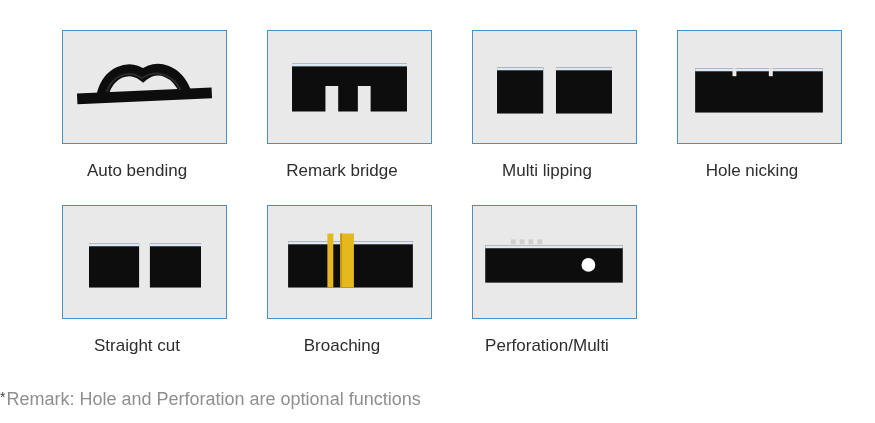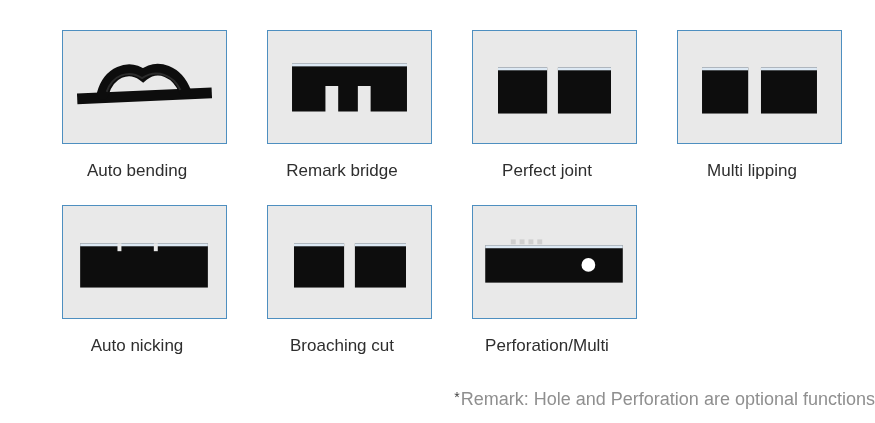--- a/index.html
+++ b/index.html
@@ -3,21 +3,21 @@
 <meta charset="utf-8">
 <style>
   * { margin:0; padding:0; box-sizing:border-box; }
   html,body { width:875px; height:423px; background:#ffffff; font-family:"Liberation Sans", sans-serif; overflow:hidden; }
   .page { width:875px; height:423px; padding-top:30px; }
   .grid { width:780px; margin:0 auto; display:grid; grid-template-columns:repeat(4,165px); column-gap:40px; row-gap:23px; }
   .cell { width:165px;padding-left:14px; }
   .card { width:165px; height:114px; background:#e9e9e9; border:1px solid #4e8fc0; overflow:hidden; }
   .card svg { display:block; width:100%; height:100%; }
   .caption { display:block; text-align:center; margin-top:16px; font-size:17px; line-height:22px; color:#2e2e2e; }
-  .remark { text-align:right; margin-top:30px; font-size:18px; line-height:21px; color:#8f8f8f; }
+  .remark { text-align:left; margin-top:30px; font-size:18px; line-height:21px; color:#8f8f8f; }
   .remark .marker { color:#3f3f3f; font-size:14px; vertical-align:3px; margin-right:1px; }
 </style>
 </head>
 <body>
 
 <div class="page">
 
   <div class="grid">
 
     <figure class="cell">
@@ -34,31 +34,20 @@
     <figure class="cell">
       <div class="card">
         <svg viewBox="0 0 165 114">
           <path d="M24 33 H141 V82 H104 V56 H91 V82 H71 V56 H58 V82 H24 Z" fill="#0d0d0d"></path>
           <rect x="24" y="33" width="117" height="3" fill="#dde9f4"></rect>
         </svg>
       </div>
       <figcaption class="caption">Remark bridge</figcaption>
     </figure>
 
-    <figure class="cell">
-      <div class="card">
-        <svg viewBox="0 0 165 114">
-          <rect x="25" y="37" width="50" height="47" fill="#0d0d0d"></rect>
-          <rect x="86" y="37" width="54" height="47" fill="#0d0d0d"></rect>
-          <rect x="25" y="37" width="50" height="3" fill="#dde9f4"></rect>
-          <rect x="86" y="37" width="54" height="3" fill="#dde9f4"></rect>
-        </svg>
-      </div>
-      <figcaption class="caption">Perfect joint</figcaption>
-    </figure>
 
     <figure class="cell">
       <div class="card">
         <svg viewBox="0 0 165 114">
           <rect x="24" y="37" width="47" height="47" fill="#0d0d0d"></rect>
           <rect x="84" y="37" width="57" height="47" fill="#0d0d0d"></rect>
           <rect x="24" y="37" width="47" height="3" fill="#dde9f4"></rect>
           <rect x="84" y="37" width="57" height="3" fill="#dde9f4"></rect>
         </svg>
       </div>
@@ -67,35 +56,47 @@
 
     <figure class="cell">
       <div class="card">
         <svg viewBox="0 0 165 114">
           <rect x="17" y="38" width="130" height="45" fill="#0d0d0d"></rect>
           <rect x="17" y="38" width="130" height="3" fill="#dde9f4"></rect>
           <rect x="55" y="38" width="4" height="8" fill="#e9e9e9"></rect>
           <rect x="92" y="38" width="4" height="8" fill="#e9e9e9"></rect>
         </svg>
       </div>
-      <figcaption class="caption">Auto nicking</figcaption>
+      <figcaption class="caption">Hole nicking</figcaption>
     </figure>
 
     <figure class="cell">
       <div class="card">
         <svg viewBox="0 0 165 114">
           <rect x="26" y="38" width="51" height="45" fill="#0d0d0d"></rect>
           <rect x="88" y="38" width="52" height="45" fill="#0d0d0d"></rect>
           <rect x="26" y="38" width="51" height="3" fill="#dde9f4"></rect>
           <rect x="88" y="38" width="52" height="3" fill="#dde9f4"></rect>
         </svg>
       </div>
-      <figcaption class="caption">Broaching cut</figcaption>
+      <figcaption class="caption">Straight cut</figcaption>
     </figure>
 
+    <figure class="cell">
+      <div class="card">
+        <svg viewBox="0 0 165 114">
+          <rect x="20" y="36" width="127" height="47" fill="#0d0d0d"></rect>
+          <rect x="20" y="36" width="127" height="3" fill="#dde9f4"></rect>
+          <rect x="60" y="28" width="6" height="55" fill="#e6b81f"></rect>
+          <rect x="73" y="28" width="14" height="55" fill="#e6b81f"></rect>
+          <rect x="73" y="28" width="2" height="55" fill="#c79a10"></rect>
+        </svg>
+      </div>
+      <figcaption class="caption">Broaching</figcaption>
+    </figure>
 
     <figure class="cell">
       <div class="card">
         <svg viewBox="0 0 165 114">
           <rect x="12" y="40" width="140" height="38" fill="#0d0d0d"></rect>
           <rect x="12" y="40" width="140" height="3" fill="#dde9f4"></rect>
           <rect x="38" y="34" width="5" height="5" fill="#cfcfcf"></rect>
           <rect x="47" y="34" width="5" height="5" fill="#cfcfcf"></rect>
           <rect x="56" y="34" width="5" height="5" fill="#cfcfcf"></rect>
           <rect x="65" y="34" width="5" height="5" fill="#cfcfcf"></rect>

